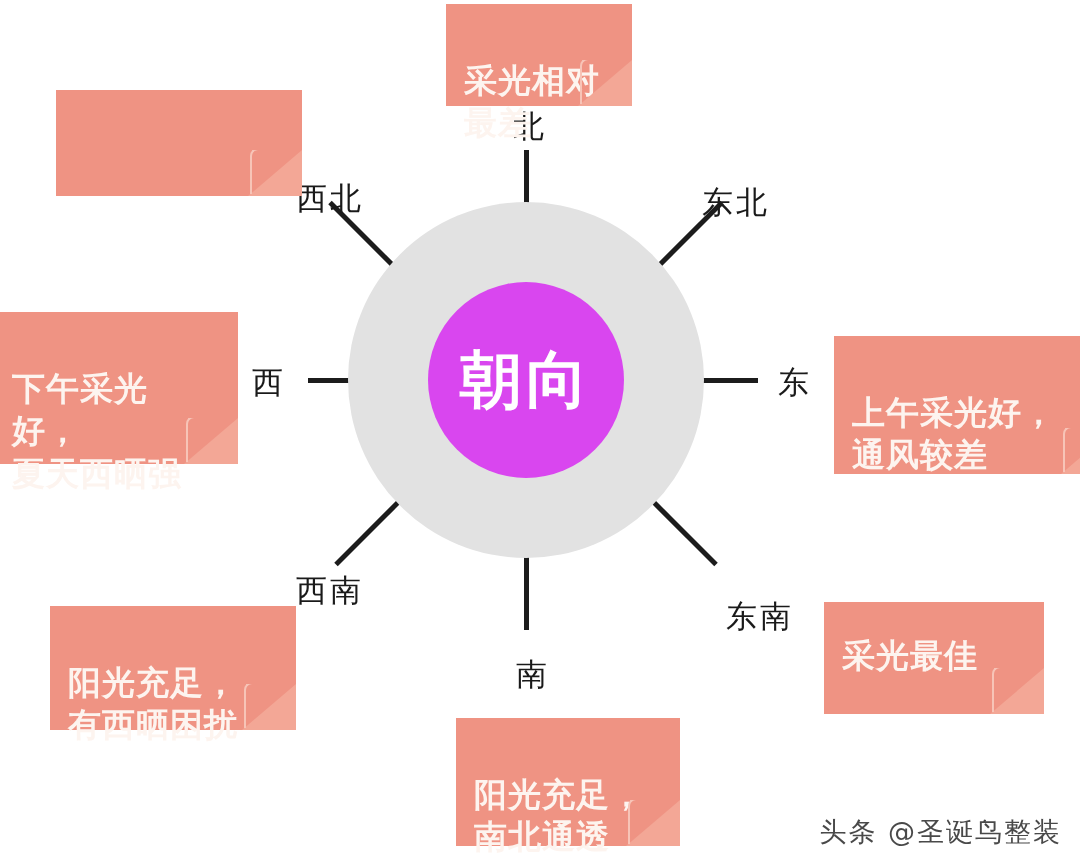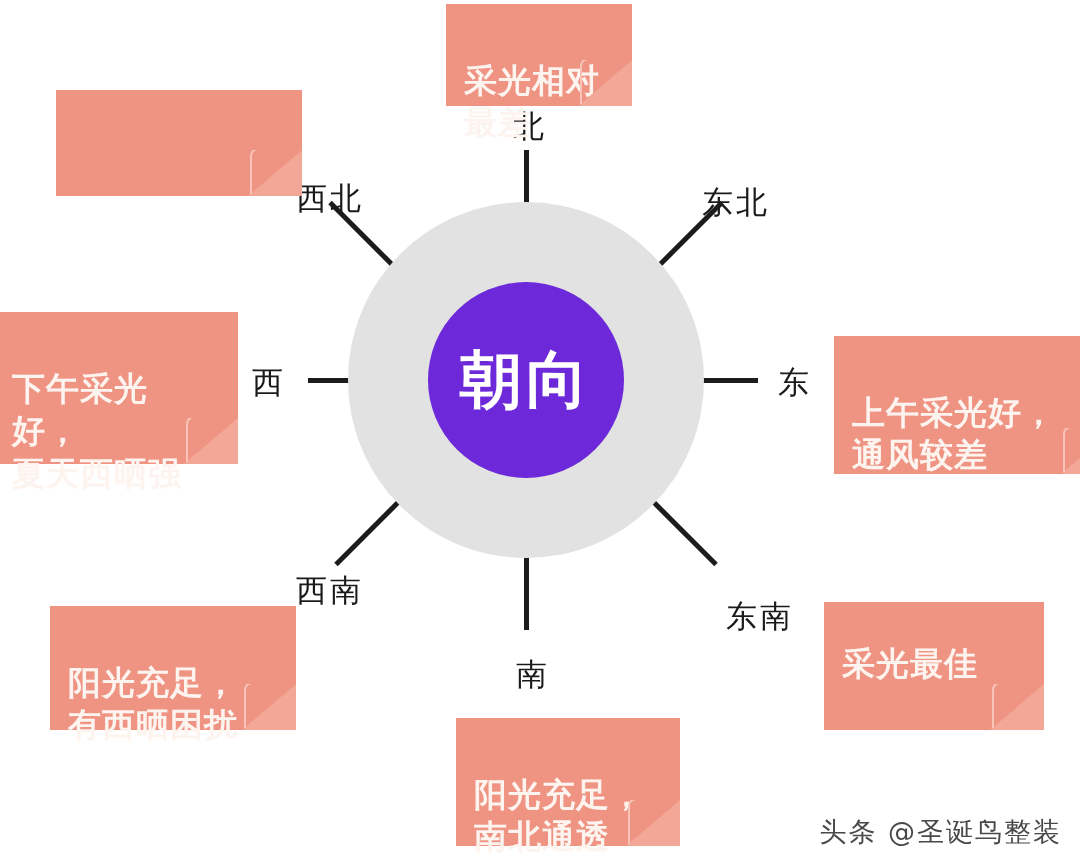--- a/index.html
+++ b/index.html
@@ -31,21 +31,21 @@
     border-radius: 50%;
     background: #e2e2e2;
   }
   .hub-inner {
     position: absolute;
     left: 428px;
     top: 282px;
     width: 196px;
     height: 196px;
     border-radius: 50%;
-    background: #6d28d9;
+    background: #d946ef;
     display: flex;
     align-items: center;
     justify-content: center;
   }
   .hub-label {
     font-family: "DejaVu Sans", "Liberation Sans", sans-serif;
     font-size: 62px;
     font-weight: 700;
     color: #ffffff;
     letter-spacing: 4px;
@@ -197,21 +197,21 @@
 有西晒困扰</span>
     <span class="fold"></span>
   </div>
 
   <div class="callout" style="left:456px; top:718px; width:224px; height:128px;">
     <span>阳光充足，
 南北通透</span>
     <span class="fold"></span>
   </div>
 
-  <div class="callout" style="left:824px; top:602px; width:220px; height:128px; display:flex; align-items:center;">
+  <div class="callout" style="left:824px; top:602px; width:220px; height:112px; display:flex; align-items:center;">
     <span>采光最佳</span>
     <span class="fold"></span>
   </div>
 
   <div class="callout" style="left:834px; top:336px; width:281px; height:138px;">
     <span>上午采光好，
 通风较差</span>
     <span class="fold"></span>
   </div>
 

